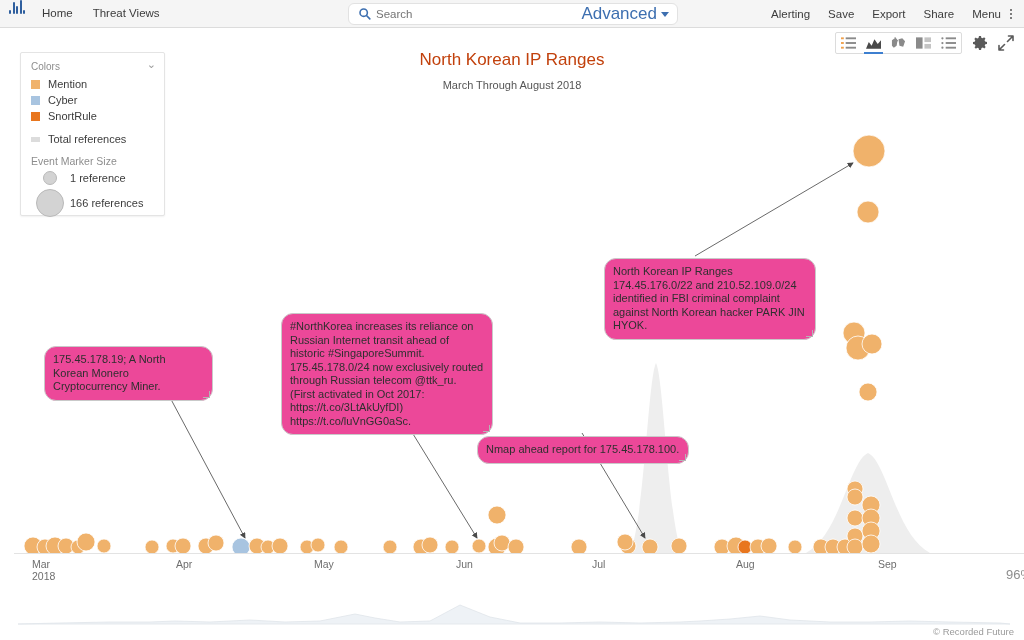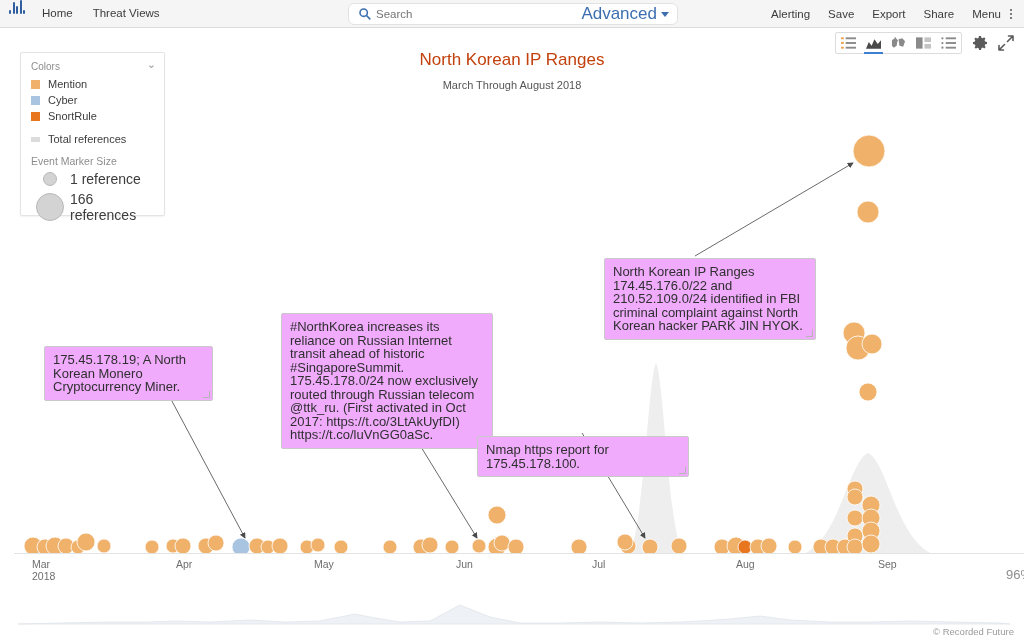--- a/index.html
+++ b/index.html
@@ -74,33 +74,33 @@
   .legend-collapse { position: absolute; right: 8px; top: 5px; cursor: pointer; color: #9b9b9b; font-size: 11px; }
   .legend-title { font-size: 10px; color: #8d8d8d; margin-bottom: 6px; }
   .legend-row { display: flex; align-items: center; gap: 8px; margin-bottom: 4px; }
   .swatch { width: 9px; height: 9px; flex: none; }
   .legend-label { font-size: 11px; color: #3c3c3c; }
   .legend-sep { height: 7px; }
   .ref-swatch { width: 9px; height: 5px; background: #dcdcdc; flex: none; align-self: center; }
   .legend-title2 { font-size: 10.5px; color: #8d8d8d; margin: 10px 0 4px; }
   .size-row { display: flex; align-items: center; margin-bottom: 4px; }
   .size-dot { background: #d3d3d3; border: 1px solid #b9b9b9; border-radius: 50%; flex: none; }
-  .size-lbl { font-size: 14px; color: #3c3c3c; }
+  .size-lbl { font-size: 11px; color: #3c3c3c; }
 
   
   .chart-title { position: absolute; left: 0; right: 0; top: 50px; text-align: center; font-size: 17px; color: #c2410c; font-weight: 400; }
   .chart-sub { position: absolute; left: 0; right: 0; top: 79px; text-align: center; font-size: 11px; color: #555; }
 
   
   .plot { position: absolute; left: 0; top: 28px; width: 1024px; height: 525px; }
   .plot svg { display: block; }
 
   .callout {
-    position: absolute; background: #f0abfc; border: 1px solid #c9c9c9; border-radius: 2px;
-    font-size: 13px; line-height: 13.5px; color: #2f2f2f; padding: 6px 8px;
+    position: absolute; background: #ec4899; border: 1px solid #c9c9c9; border-radius: 12px;
+    font-size: 11px; line-height: 13.5px; color: #2f2f2f; padding: 6px 8px;
   }
   .callout::after {
     content: ""; position: absolute; right: 2px; bottom: 2px; width: 6px; height: 6px;
     border-right: 1px solid #b5b5b5; border-bottom: 1px solid #b5b5b5;
   }
   #callout-0 { left: 44px; top: 318px; width: 169px; }
   #callout-1 { left: 281px; top: 285px; width: 212px; }
   #callout-2 { left: 477px; top: 408px; width: 212px; }
   #callout-3 { left: 604px; top: 230px; width: 212px; }
 
@@ -335,21 +335,21 @@
         </g>
     </svg>
 
     <div class="callout" id="callout-0">
       <span>175.45.178.19; A North Korean Monero Cryptocurrency Miner.</span>
     </div>
     <div class="callout" id="callout-1">
       <span>#NorthKorea increases its reliance on Russian Internet transit ahead of historic #SingaporeSummit. 175.45.178.0/24 now exclusively routed through Russian telecom @ttk_ru. (First activated in Oct 2017: https://t.co/3LtAkUyfDI) https://t.co/luVnGG0aSc.</span>
     </div>
     <div class="callout" id="callout-2">
-      <span>Nmap https report for 175.45.178.100.</span>
+      <span>Nmap ahead report for 175.45.178.100.</span>
     </div>
     <div class="callout" id="callout-3">
       <span>North Korean IP Ranges 174.45.176.0/22 and 210.52.109.0/24 identified in FBI criminal complaint against North Korean hacker PARK JIN HYOK.</span>
     </div>
   </div>
 
   <div class="axis">
     <div class="axis-line"></div>
     <div id="axis-ticks">
         <div class="tick" style="left: 18px;">

